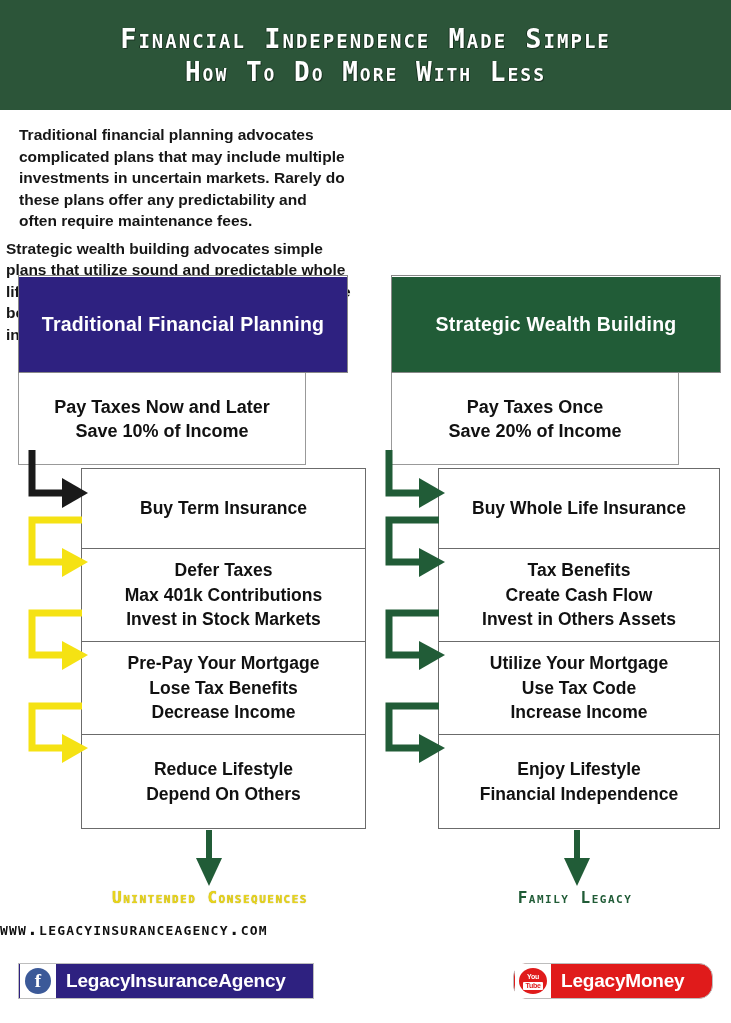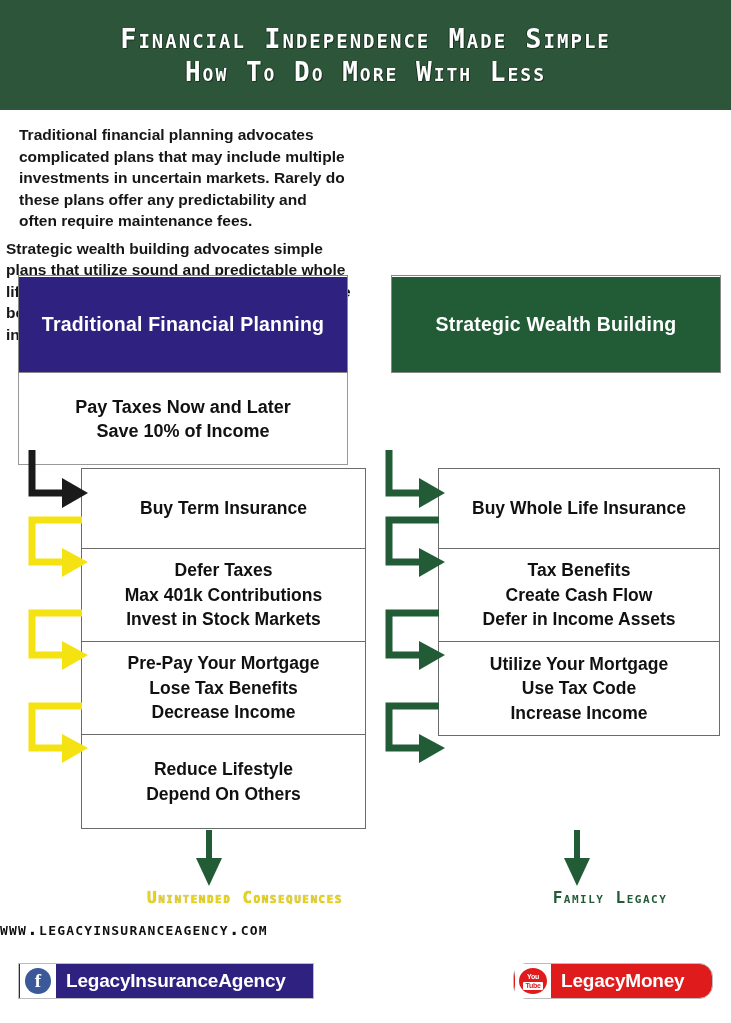--- a/index.html
+++ b/index.html
@@ -64,21 +64,21 @@
     box-sizing:border-box;
     width:100%;height:95px;
     display:flex;align-items:center;justify-content:center;
     color:#fff;font-size:19.5px;font-weight:bold;letter-spacing:0.2px;
   }
   .head-band.blue{background:#2e2180;}
   .head-band.green{background:#215c37;}
 
   .sub-box{
     box-sizing:border-box;
-    width:330px;height:92px;
+    width:288px;height:92px;
     border:1px solid #999;border-top:none;
     background:#fff;
     display:flex;flex-direction:column;align-items:center;justify-content:center;
     text-align:center;
     font-size:18px;font-weight:bold;line-height:24px;color:#111;
   }
 
   .steps{
     position:absolute;left:63px;top:193px;width:285px;
     border:1px solid #6b6b6b;
@@ -99,21 +99,21 @@
   .step.h3{height:93px;}
 
   
   .arrows{position:absolute;left:0;top:0;width:731px;height:1023px;pointer-events:none;}
 
   
   .caption{
     position:absolute;
     font-family:"DejaVu Sans Mono", monospace;
     font-weight:bold;font-variant:small-caps;letter-spacing:1.5px;
-    font-size:16px;white-space:nowrap;text-align:center;padding-left:35px;
+    font-size:16px;white-space:nowrap;text-align:center;
   }
   .caption-left{left:0;width:420px;top:888px;color:#e8d41a;text-shadow:0 0 1px #9a8d00;}
   .caption-right{left:420px;width:310px;top:888px;color:#215c37;}
 
   .url{
     position:absolute;left:0;top:918px;width:731px;text-align:left;
     font-family:"DejaVu Sans Mono", monospace;
     font-weight:bold;font-size:18px;letter-spacing:1.2px;color:#111;
     font-variant:small-caps;
   }
@@ -194,33 +194,41 @@
           <div>Reduce Lifestyle</div>
           <div>Depend On Others</div>
         </div>
       </div>
     </div>
 
     <div class="col col-right">
       <div class="head-box">
         <div class="head-band green">Strategic Wealth Building</div>
       </div>
+      <div class="sub-box">
+        <div>Pay Taxes Once</div>
+        <div>Save 20% of Income</div>
+      </div>
       <div class="steps">
         <div class="step h1">
           <div>Buy Whole Life Insurance</div>
         </div>
         <div class="step h3">
           <div>Tax Benefits</div>
           <div>Create Cash Flow</div>
-          <div>Defer in Income Assets</div>
+          <div>Invest in Others Assets</div>
         </div>
         <div class="step h3">
           <div>Utilize Your Mortgage</div>
           <div>Use Tax Code</div>
           <div>Increase Income</div>
+        </div>
+        <div class="step h3">
+          <div>Enjoy Lifestyle</div>
+          <div>Financial Independence</div>
         </div>
       </div>
     </div>
   </div>
 
   <svg class="arrows" viewBox="0 0 731 1023">
 
     <g>
       <path d="M32 450 L32 493 L66 493" stroke="#1a1a1a" stroke-width="7" fill="none"></path>
       <polygon points="62,478 88,493 62,508" fill="#1a1a1a"></polygon>

